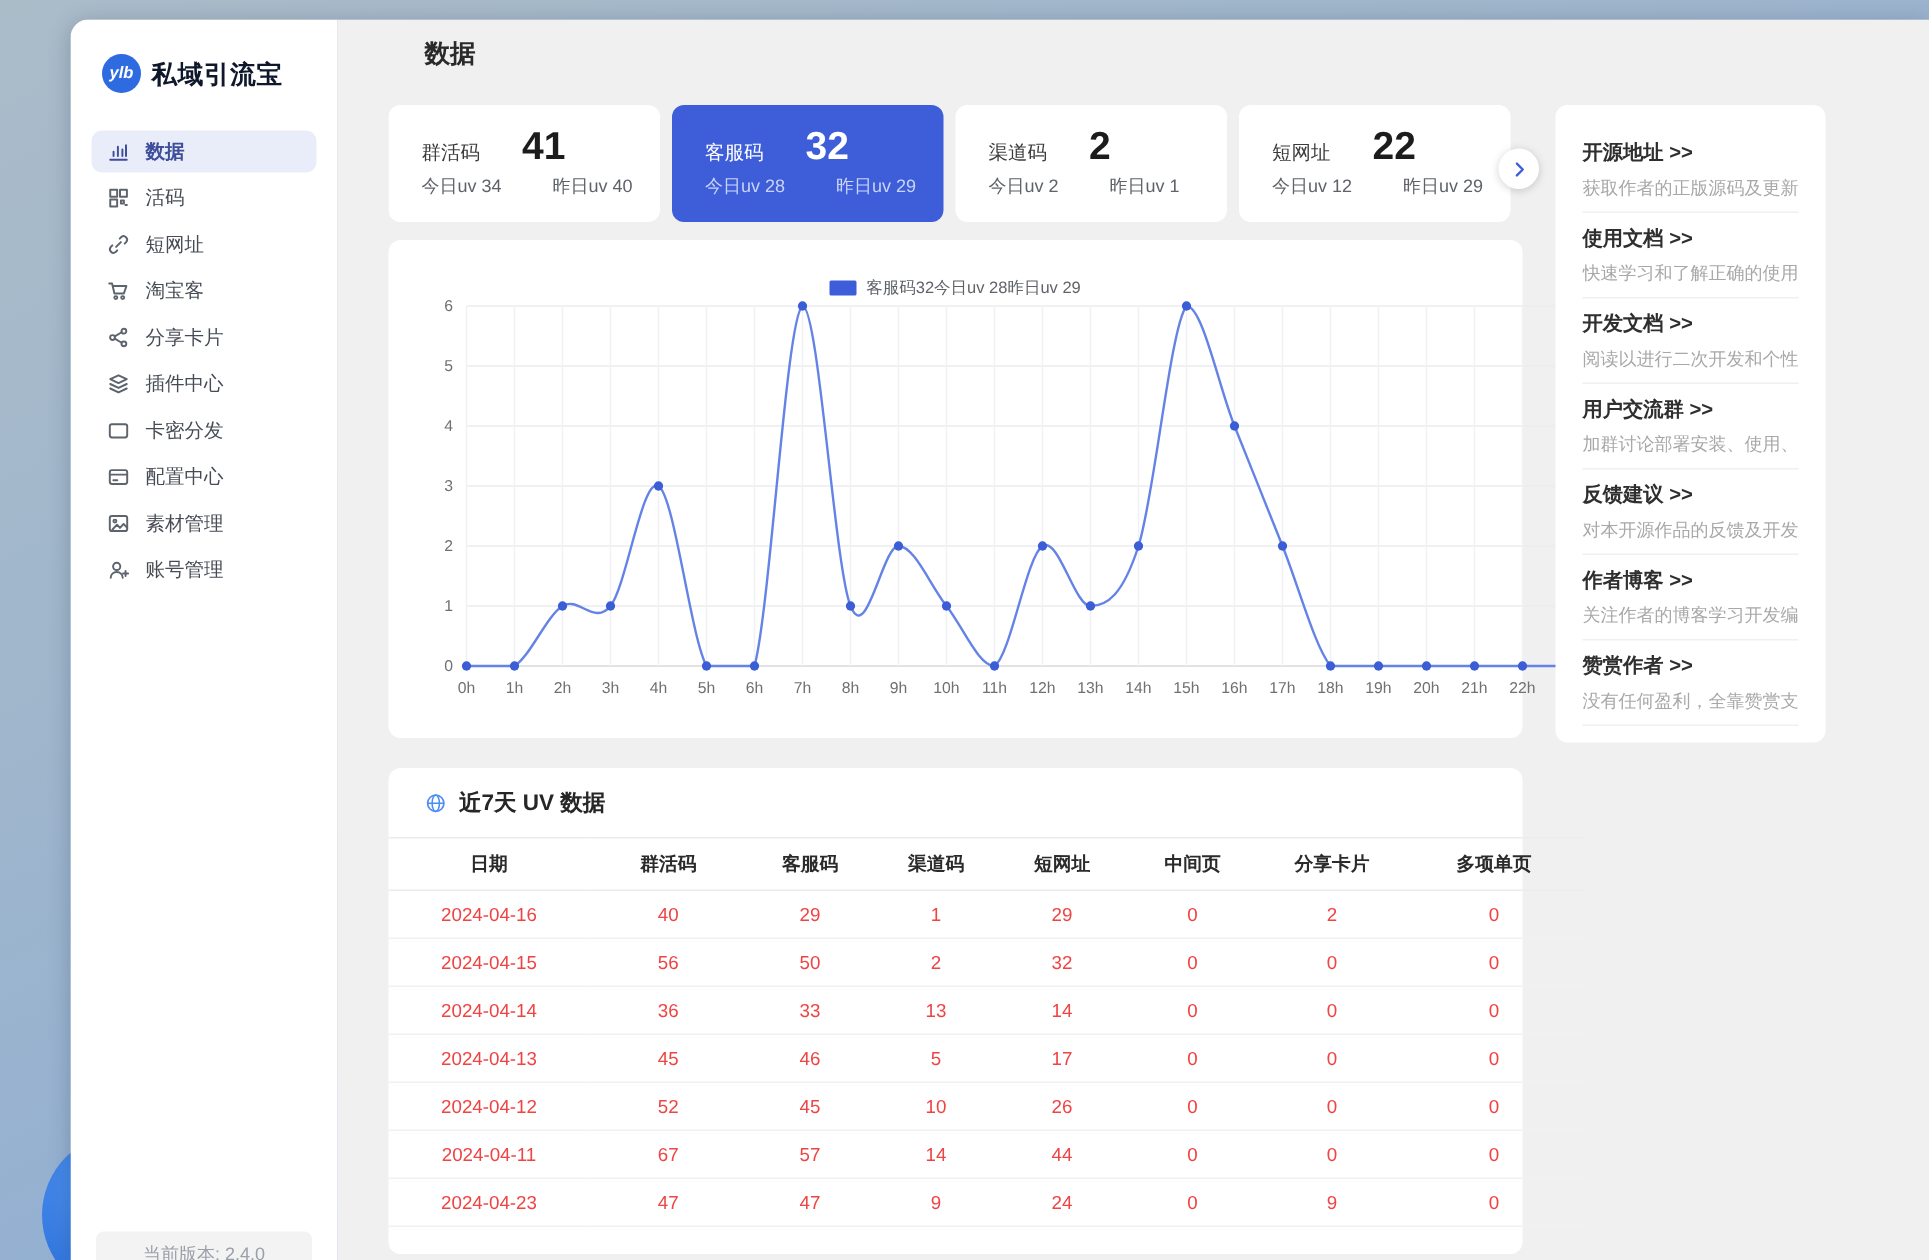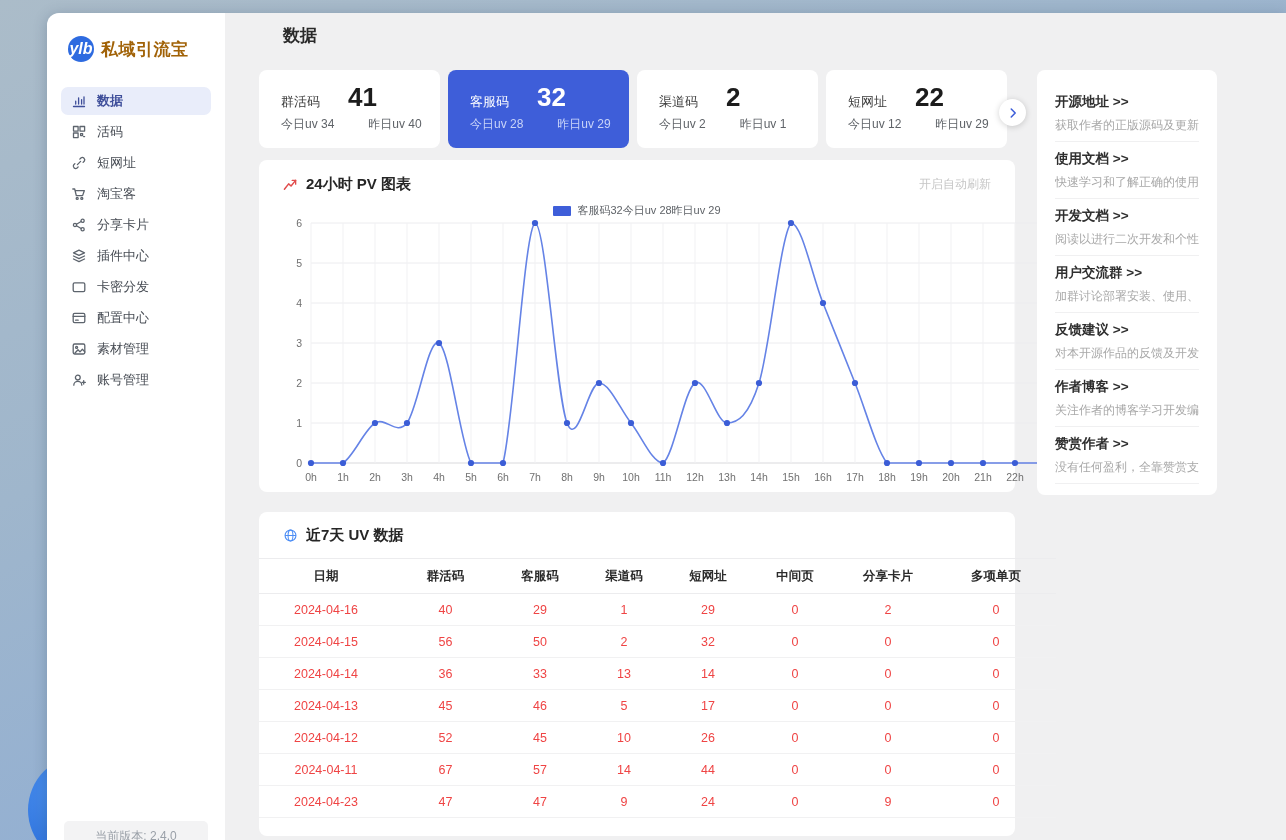--- a/index.html
+++ b/index.html
@@ -6,23 +6,23 @@
   body{width:1286px;height:840px;overflow:hidden;font-family:"Liberation Sans","DejaVu Sans",sans-serif;}
   .stage{position:relative;width:1286px;height:840px;background:linear-gradient(155deg,#abbcc9 0%,#9fb6cc 35%,#90aed4 70%,#8db1dc 100%);overflow:hidden;}
   .float-circle{position:absolute;left:28px;top:755px;width:110px;height:110px;border-radius:50%;
     background:radial-gradient(circle at 35% 30%,#4e93f0,#1f63d4);z-index:0;border:none;cursor:pointer;}
   .window{position:absolute;left:47px;top:13px;right:0;bottom:0;display:flex;z-index:1;
     border-radius:12px 0 0 0;box-shadow:0 2px 14px rgba(40,60,90,.28);overflow:hidden;}
 
   
   .sidebar{width:178px;flex:none;background:#ffffff;position:relative;padding-top:23px;box-sizing:border-box;}
   .logo{display:flex;align-items:center;gap:7px;padding-left:21px;}
-  .logo-badge{width:26px;height:26px;border-radius:50%;background:#2e6be0;color:#fff;font-size:16px;
+  .logo-badge{width:26px;height:26px;border-radius:50%;background:#2e6be0;color:#fff;font-size:11px;
     font-weight:bold;font-style:italic;display:flex;align-items:center;justify-content:center;flex:none;}
-  .logo-text{font-size:17px;font-weight:800;color:#a16207;letter-spacing:.5px;white-space:nowrap;}
+  .logo-text{font-size:17px;font-weight:800;color:#0f172a;letter-spacing:.5px;white-space:nowrap;}
   .menu{margin-top:25px;padding:0 14px;display:flex;flex-direction:column;gap:3px;}
   .menu-item{display:flex;align-items:center;gap:10px;height:28px;padding:0 10px;border-radius:7px;
     font-size:13px;color:#474c54;cursor:pointer;white-space:nowrap;}
   .menu-item.active{background:#e9edfa;color:#3e4e9a;font-weight:bold;}
   .mi-icon{width:16px;height:16px;flex:none;color:#5d646d;}
   .menu-item.active .mi-icon{color:#3e4e9a;}
   .mi-icon svg{display:block;}
   .version{position:absolute;left:17px;right:17px;top:808px;height:44px;background:#f3f3f4;border-radius:5px;
     text-align:center;font-size:12px;color:#9aa0a8;padding-top:7px;box-sizing:border-box;}
 
@@ -251,32 +251,20 @@
                 </div>
               </div>
             <button class="scroll-btn">
               <svg width="14" height="14" viewBox="0 0 16 16">
                 <path d="M6 3.5L10.5 8 6 12.5" fill="none" stroke="#3e5ed9" stroke-width="1.8" stroke-linecap="round" stroke-linejoin="round"></path>
               </svg>
             </button>
           </div>
 
           <section class="chart-card">
-            <div class="card-head">
-              <div class="card-title">
-                <span>
-                  <svg width="15" height="15" viewBox="0 0 16 16">
-                    <path d="M1.5 13L6 7.3l2.6 2.3L13.5 3.6" fill="none" stroke="#e14d4d" stroke-width="1.6" stroke-linecap="round" stroke-linejoin="round"></path>
-                    <path d="M13.5 7.6V3.6H9.8" fill="none" stroke="#e14d4d" stroke-width="1.4" stroke-linecap="round" stroke-linejoin="round"></path>
-                  </svg>
-                </span>
-                <span>24小时 PV 图表</span>
-              </div>
-              <span class="refresh-link">开启自动刷新</span>
-            </div>
             <div class="legend">
               <span class="legend-swatch"></span>
               <span>客服码32今日uv 28昨日uv 29</span>
             </div>
             <div id="chartHost">
                 <svg class="chart-svg" width="797" height="270" viewBox="0 0 797 270">
        <line x1="52" y1="244" x2="788" y2="244" stroke="#d9d9dc" stroke-width="1"></line>
                   <text x="43" y="247.5" text-anchor="end" font-size="10.5" fill="#707070">0</text>
                   <line x1="52" y1="204" x2="788" y2="204" stroke="#ececef" stroke-width="1"></line>
                   <text x="43" y="207.5" text-anchor="end" font-size="10.5" fill="#707070">1</text>

